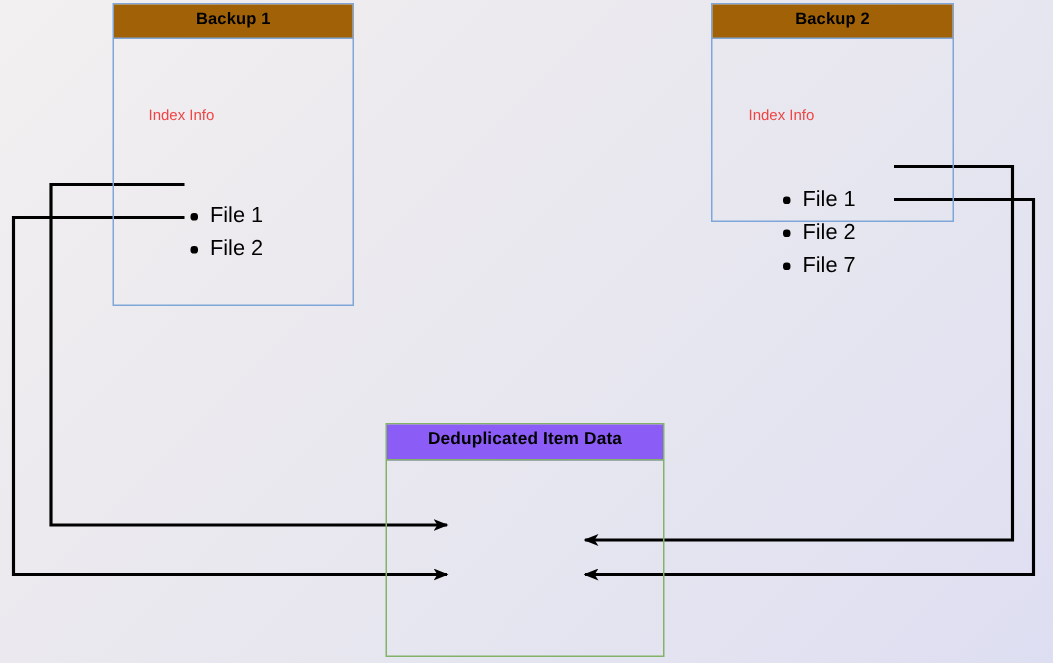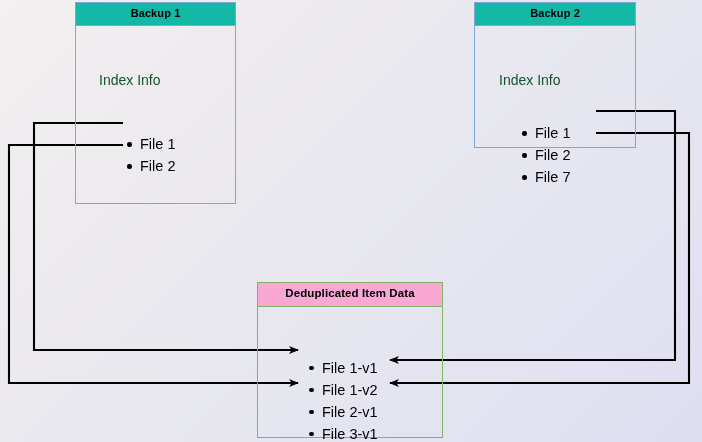--- a/index.html
+++ b/index.html
@@ -48,41 +48,41 @@
     box-sizing: border-box;
     flex: 1 1 auto;
     position: relative;
   }
 
   .node.blue {
     border: 1.4px solid #7ea6d9;
     background: transparent;
   }
   .node.blue .title {
-    background: #14b8a6;
+    background: #a16207;
     border-bottom: 1.4px solid #7ea6d9;
   }
   .node.green {
     border: 1.6px solid #82b366;
     background: transparent;
   }
   .node.green .title {
-    background: #f9a8d4;
+    background: #8b5cf6;
     border-bottom: 1.6px solid #82b366;
     font-size: 11.5px;
   }
 
   #backup1 { left: 75px; top: 2px; width: 161px; height: 202px; }
   #backup2 { left: 474px; top: 2px; width: 162px; height: 146px; }
   #dedup   { left: 257px; top: 282px; width: 186px; height: 156px; }
 
   .index-label {
     position: absolute;
-    font-size: 14px;
-    color: #14532d;
+    font-size: 10px;
+    color: #ef4444;
     line-height: 1;
     white-space: nowrap;
   }
   #backup1 .index-label { left: 23px; top: 47px; }
   #backup2 .index-label { left: 24px; top: 47px; }
 
   ul.filelist {
     position: absolute;
     margin: 0;
     padding: 0;
@@ -153,23 +153,15 @@
       <ul class="filelist">
         <li>File 1</li>
         <li>File 2</li>
         <li>File 7</li>
       </ul>
     </div>
   </div>
 
   <div class="node green" id="dedup">
     <div class="title">Deduplicated Item Data</div>
-    <div class="body">
-      <ul class="filelist">
-        <li>File 1-v1</li>
-        <li>File 1-v2</li>
-        <li>File 2-v1</li>
-        <li>File 3-v1</li>
-      </ul>
-    </div>
   </div>
 
 </div>
 
 </body></html>

